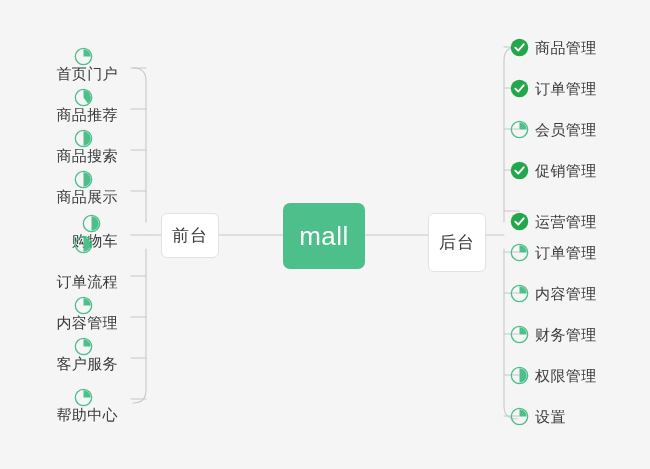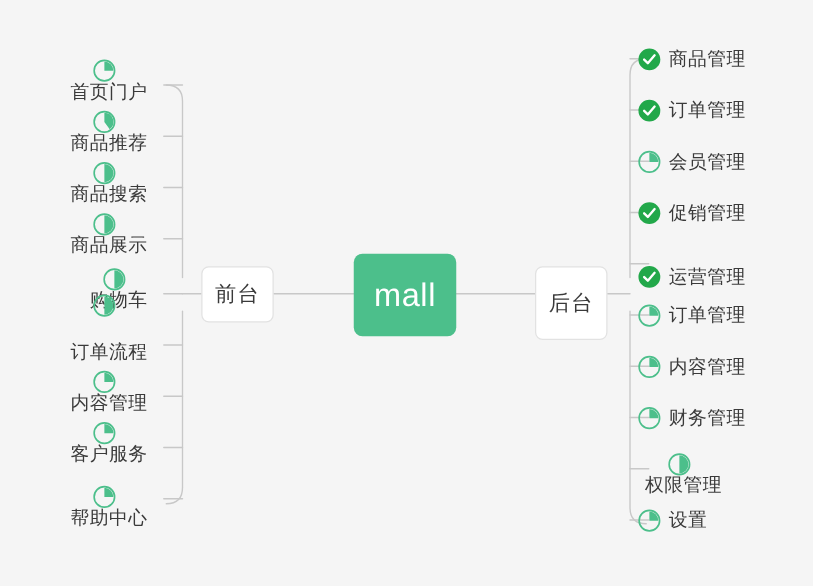--- a/index.html
+++ b/index.html
@@ -252,21 +252,21 @@
         </svg>
         <span class="label">内容管理</span>
       </div>
       <div class="row right" style="top: 321px;">
         <svg class="ico" viewBox="0 0 20 20">
           <circle cx="10" cy="10" r="8.6" fill="none" stroke="#4cbf8b" stroke-width="1.4"></circle>
           <path d="M10,10 L10,2.4000000000000004 A7.6,7.6 0 0,1 17.6,10 Z" fill="#4cbf8b"></path>
         </svg>
         <span class="label">财务管理</span>
       </div>
-      <div class="row right" style="top: 362px; flex-direction: column;">
+      <div class="row right" style="top: 362px;">
         <svg class="ico" viewBox="0 0 20 20">
           <circle cx="10" cy="10" r="8.6" fill="none" stroke="#4cbf8b" stroke-width="1.4"></circle>
           <path d="M10,10 L10,2.4000000000000004 A7.6,7.6 0 0,1 10.000000000000002,17.6 Z" fill="#4cbf8b"></path>
         </svg>
         <span class="label">权限管理</span>
       </div>
       <div class="row right" style="top: 403px;">
         <svg class="ico" viewBox="0 0 20 20">
           <circle cx="10" cy="10" r="8.6" fill="none" stroke="#4cbf8b" stroke-width="1.4"></circle>
           <path d="M10,10 L10,2.4000000000000004 A7.6,7.6 0 0,1 17.6,10 Z" fill="#4cbf8b"></path>

